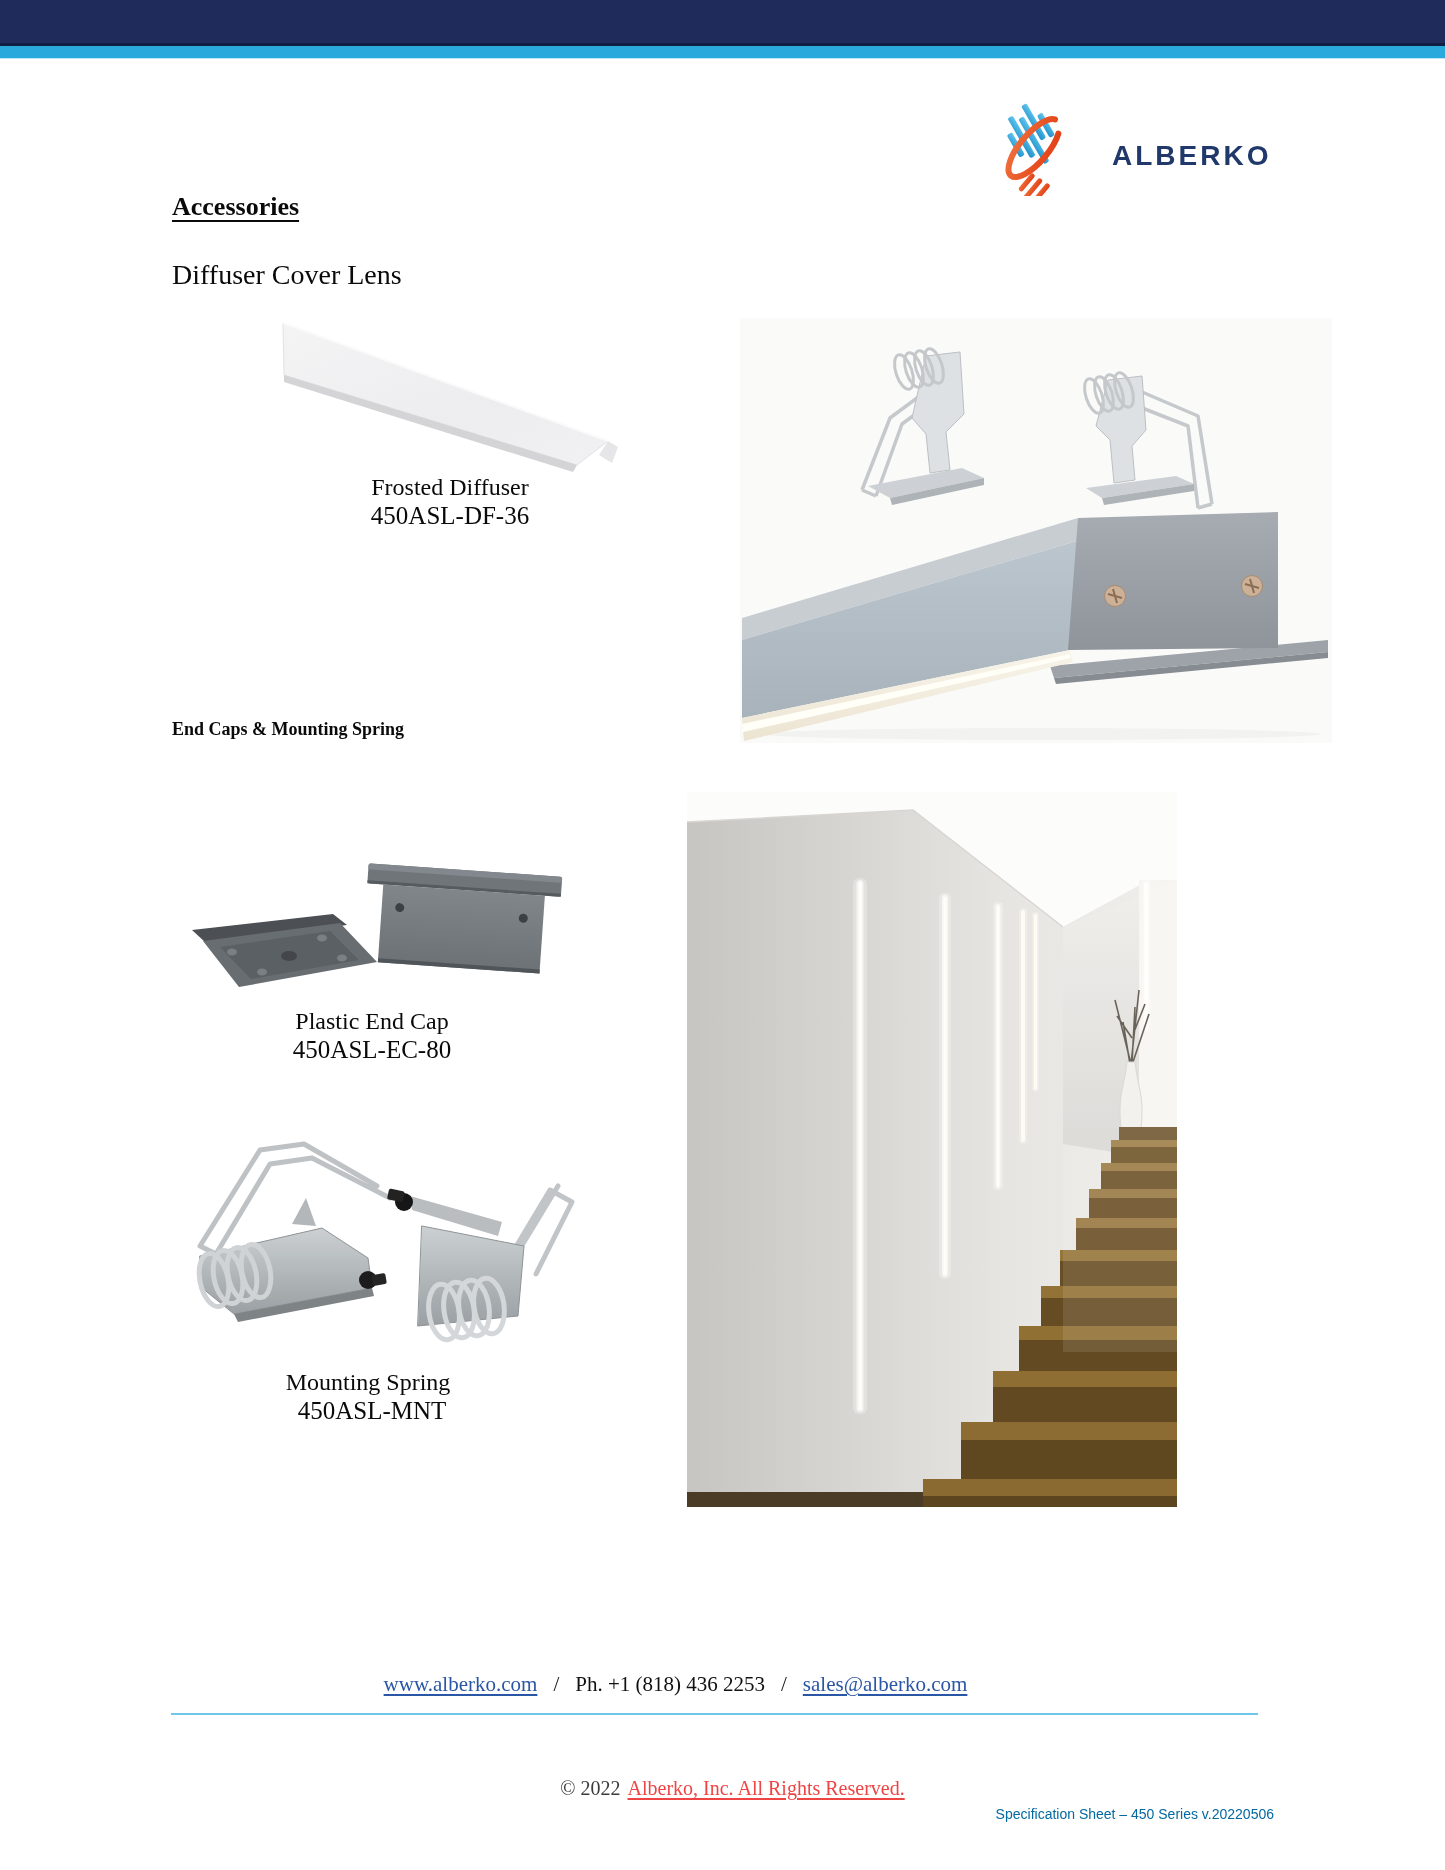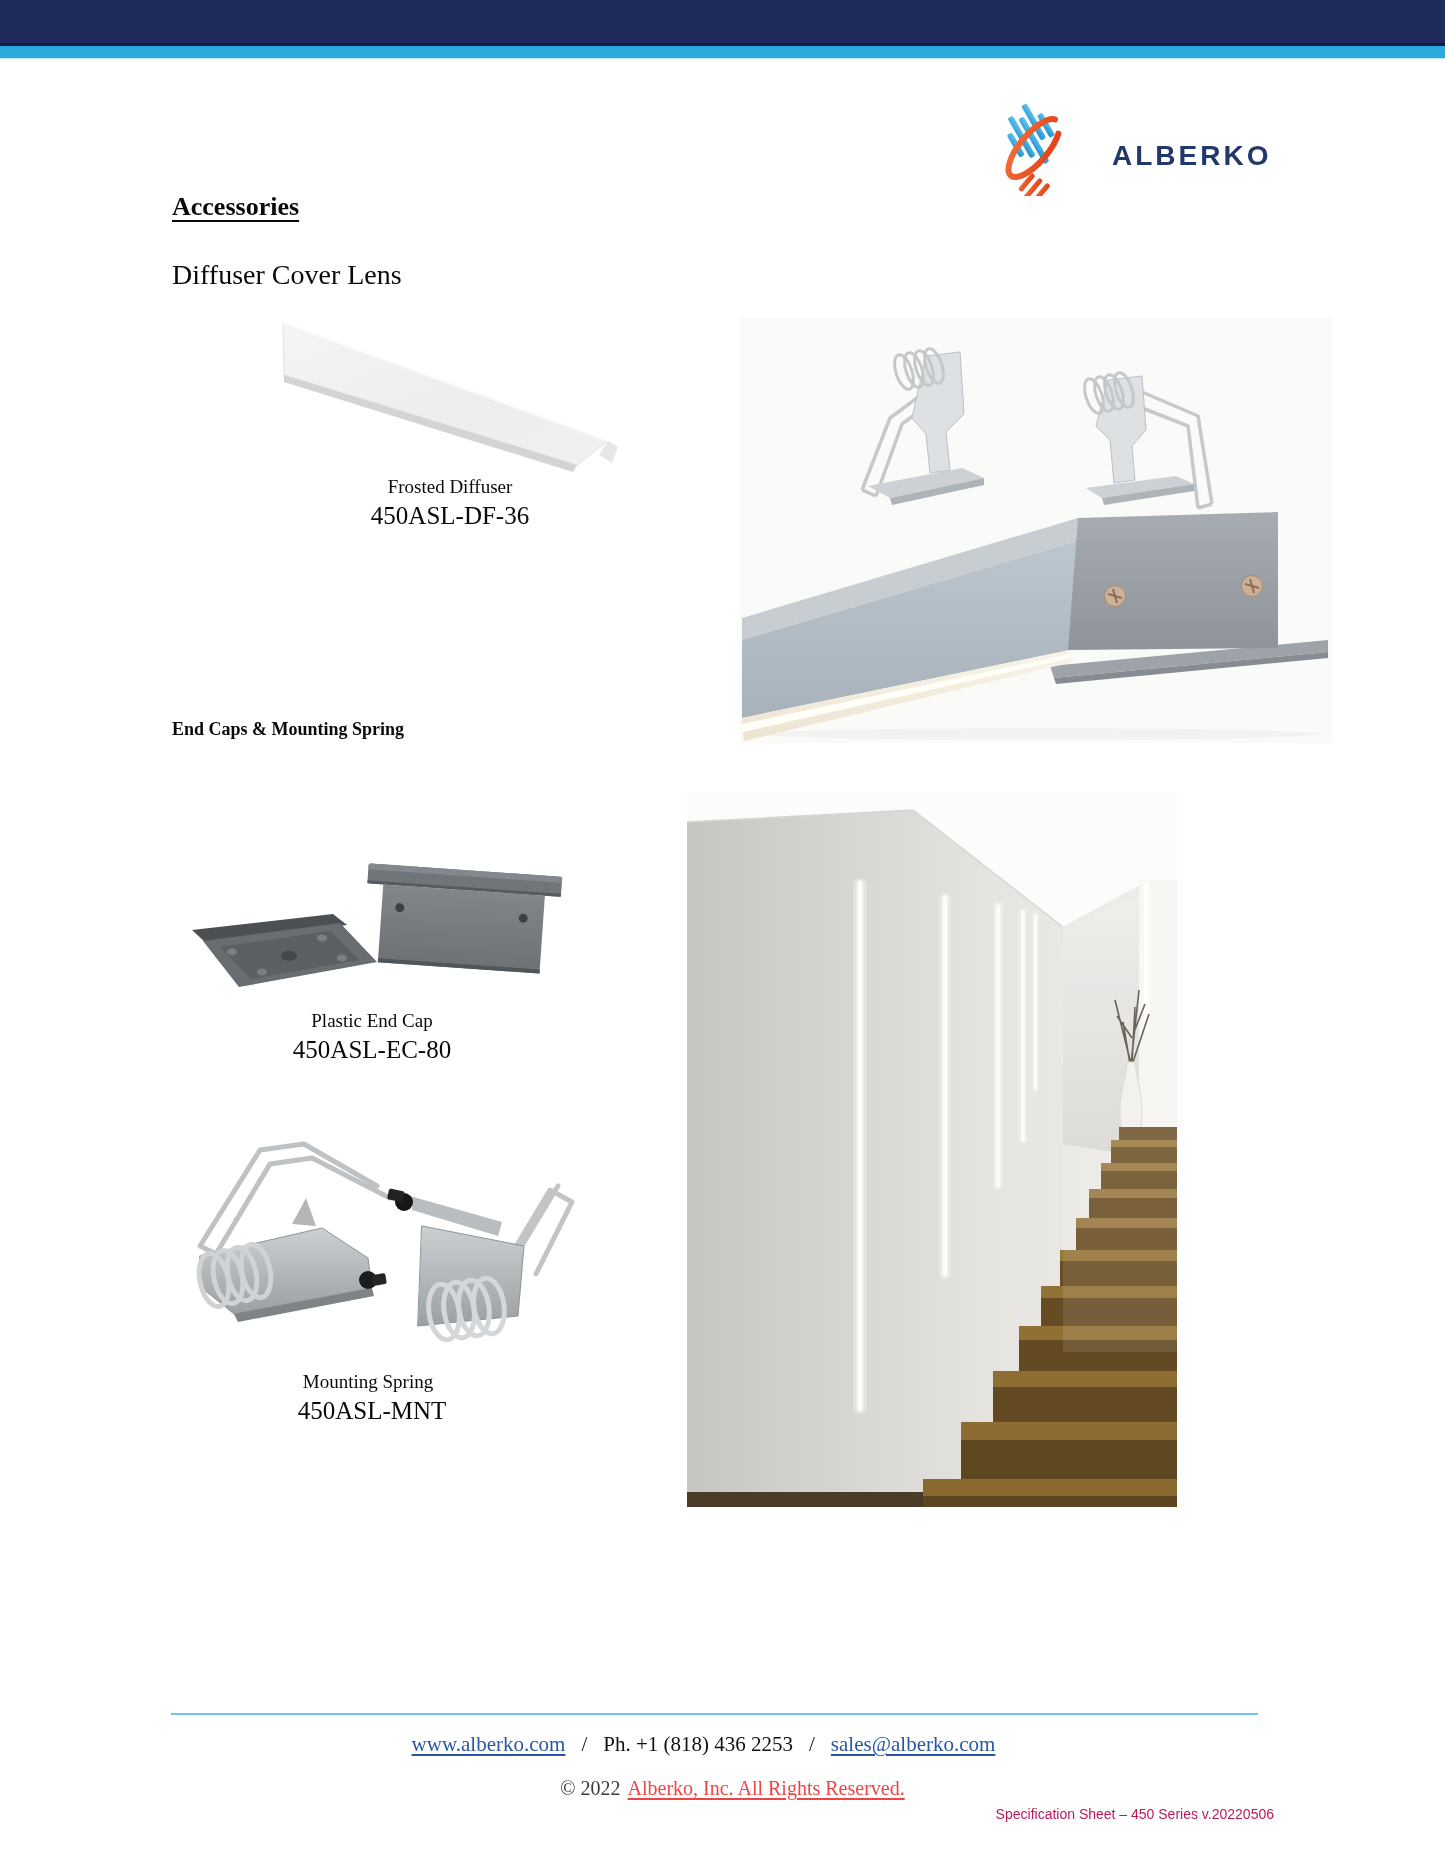--- a/index.html
+++ b/index.html
@@ -17,36 +17,36 @@
              font-weight:bold;font-size:28px;letter-spacing:3px;color:#20386a;}
 
   
   .h-title{left:172px;top:192px;font-size:26px;font-weight:bold;
            text-decoration:underline;text-decoration-thickness:2px;text-underline-offset:5px;}
   .h-sub1{left:172px;top:259px;font-size:28px;font-weight:normal;}
   .h-sub2{left:172px;top:719px;font-size:18px;font-weight:bold;}
 
   
   .cap{width:300px;text-align:center;}
-  .cap-name{font-size:19px;line-height:28px;}
+  .cap-name{font-size:24px;line-height:28px;}
   .cap-model{font-size:25px;line-height:24px;}
   .cap1n{left:300px;top:473px;} .cap1m{left:300px;top:504px;}
   .cap2n{left:222px;top:1007px;} .cap2m{left:222px;top:1038px;}
   .cap3n{left:218px;top:1368px;} .cap3m{left:222px;top:1399px;}
 
   
   .divider{left:171px;top:1713px;width:1087px;height:2px;background:#6fc6e9;}
-  .contact{left:0;top:1732px;width:1351px;text-align:center;font-size:21px;color:#111;padding-left:28px;}
+  .contact{left:0;top:1672px;width:1351px;text-align:center;font-size:21px;color:#111;}
   .contact a{color:#2a57a5;text-decoration:underline;text-underline-offset:3px;}
   .contact .sep{margin:0 16px;}
   .copyright{left:0;top:1777px;width:1445px;text-align:center;font-size:20px;color:#3b3b3b;}
   .copyright .pre{margin-right:7px;margin-left:20px;}
   .copyright a{color:#ef4444;text-decoration:underline;text-underline-offset:3px;}
   .docnote{right:171px;top:1806px;font-family:"Liberation Sans","DejaVu Sans",sans-serif;
-           font-size:14px;color:#be185d;}
+           font-size:14px;color:#0369a1;}
 </style>
 </head>
 <body>
 
 <div class="page">
 
   <div class="abs bar-navy"></div>
   <div class="abs bar-navy-edge"></div>
   <div class="abs bar-accent"></div>
 

